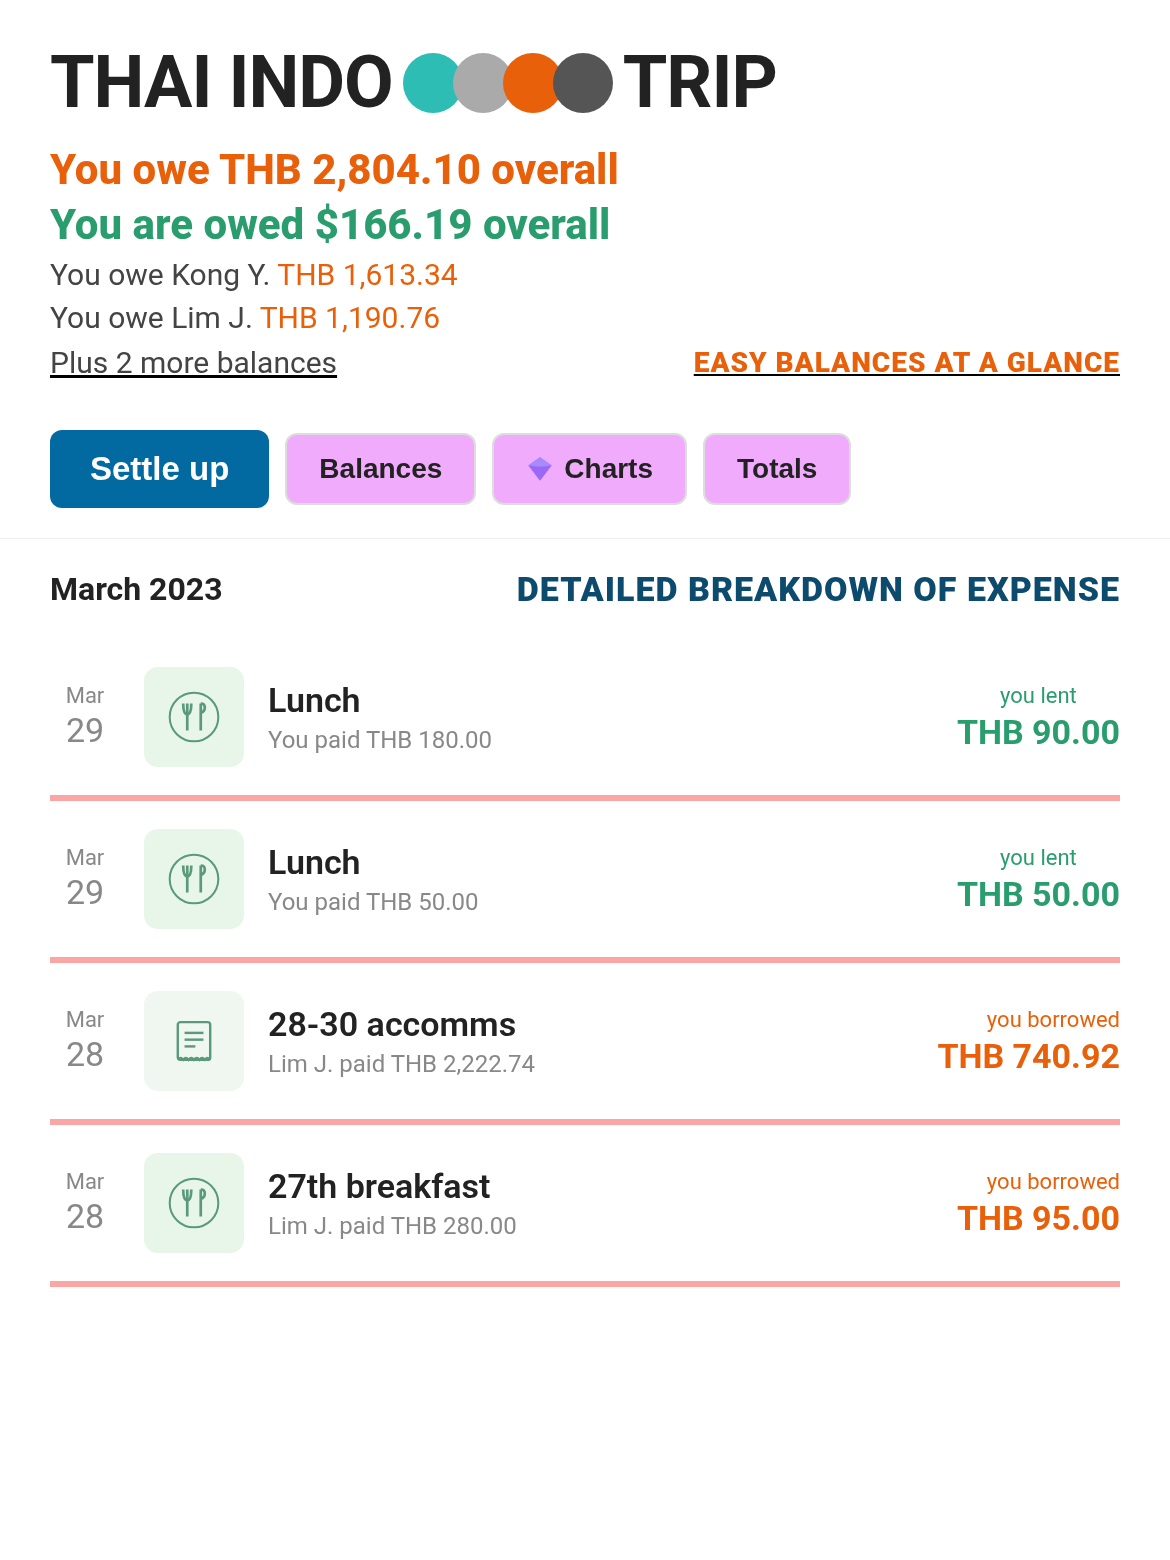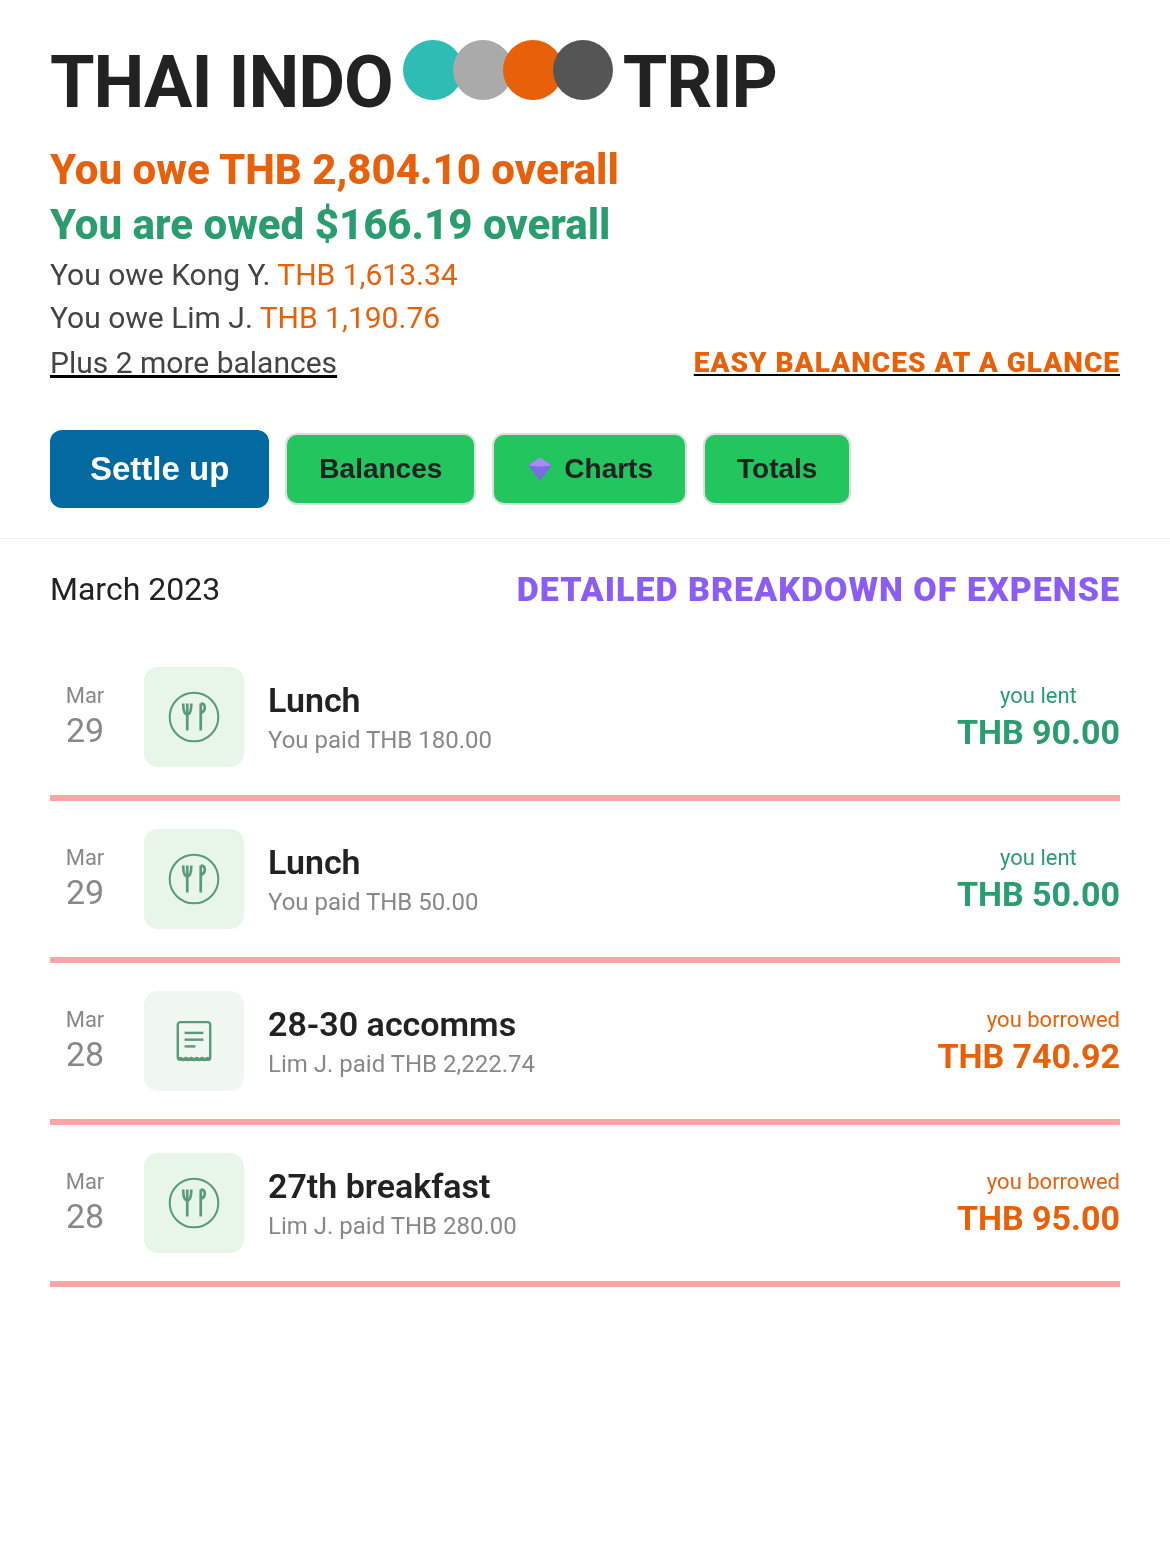--- a/index.html
+++ b/index.html
@@ -10,21 +10,21 @@
       min-height: 1560px;
       overflow-x: hidden;
     }
 
     .header-section {
       padding: 40px 50px 20px 50px;
     }
 
     .app-title {
       display: flex;
-      align-items: flex-start;
+      align-items: center;
       gap: 10px;
       margin-bottom: 20px;
     }
 
     .title-text-left {
       font-size: 72px;
       font-weight: 700;
       color: #222222;
       letter-spacing: -1px;
     }
@@ -118,21 +118,21 @@
       border: none;
       border-radius: 12px;
       padding: 20px 40px;
       font-size: 33px;
       font-weight: 700;
       cursor: pointer;
       white-space: nowrap;
     }
 
     .btn-outline {
-      background: #22c55e;
+      background: #f0abfc;
       color: #222222;
       border: 2px solid #dddddd;
       border-radius: 12px;
       padding: 18px 32px;
       font-size: 28px;
       font-weight: 600;
       cursor: pointer;
       display: flex;
       align-items: center;
       gap: 10px;
@@ -150,28 +150,28 @@
 
     .month-header {
       display: flex;
       align-items: center;
       justify-content: space-between;
       margin-bottom: 30px;
     }
 
     .month-label {
       font-size: 32px;
-      font-weight: 400;
+      font-weight: 700;
       color: #222222;
     }
 
     .breakdown-label {
       font-size: 34px;
       font-weight: 900;
-      color: #8b5cf6;
+      color: #0c4a6e;
       text-transform: uppercase;
       letter-spacing: 1px;
       margin-left: 24px;
     }
 
     .expense-list {
       padding: 0 50px;
     }
 
     .expense-item {

